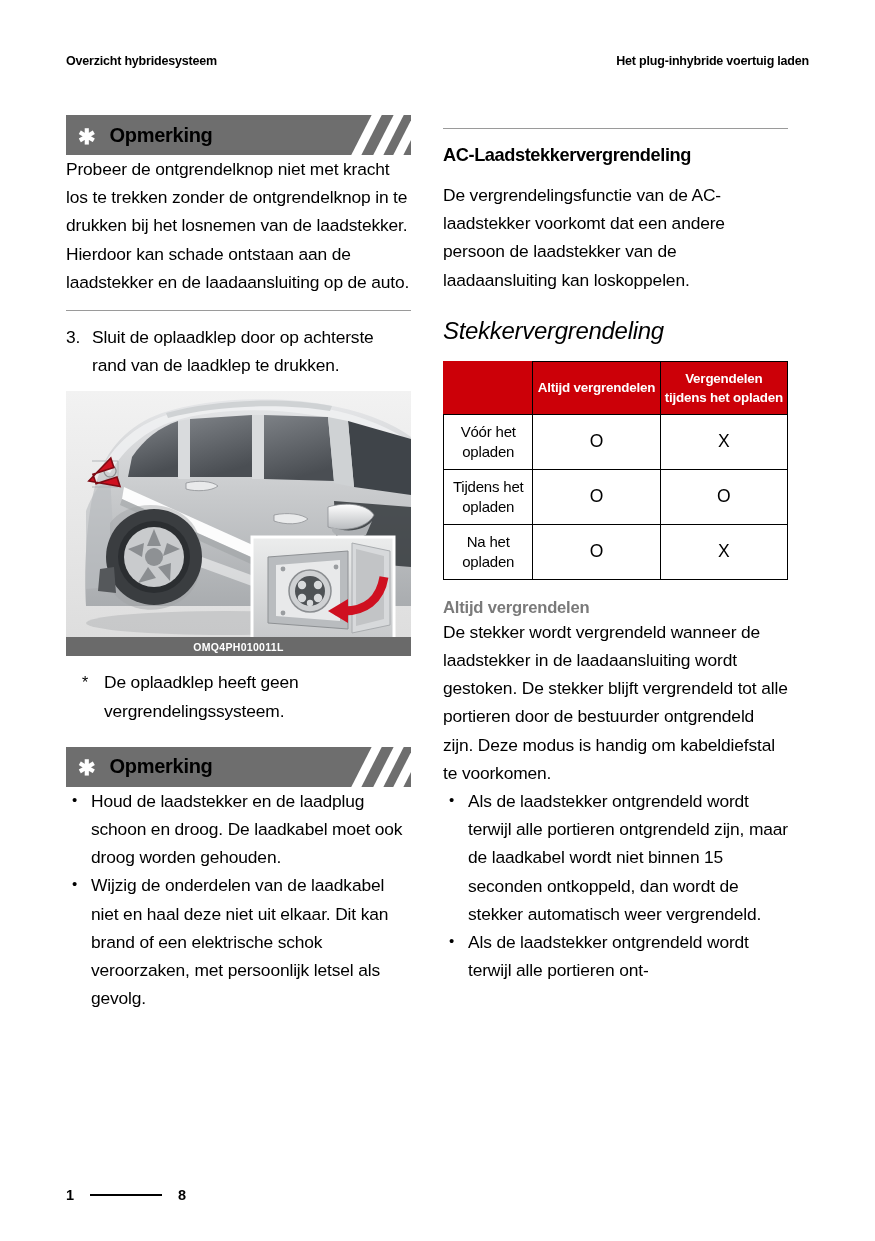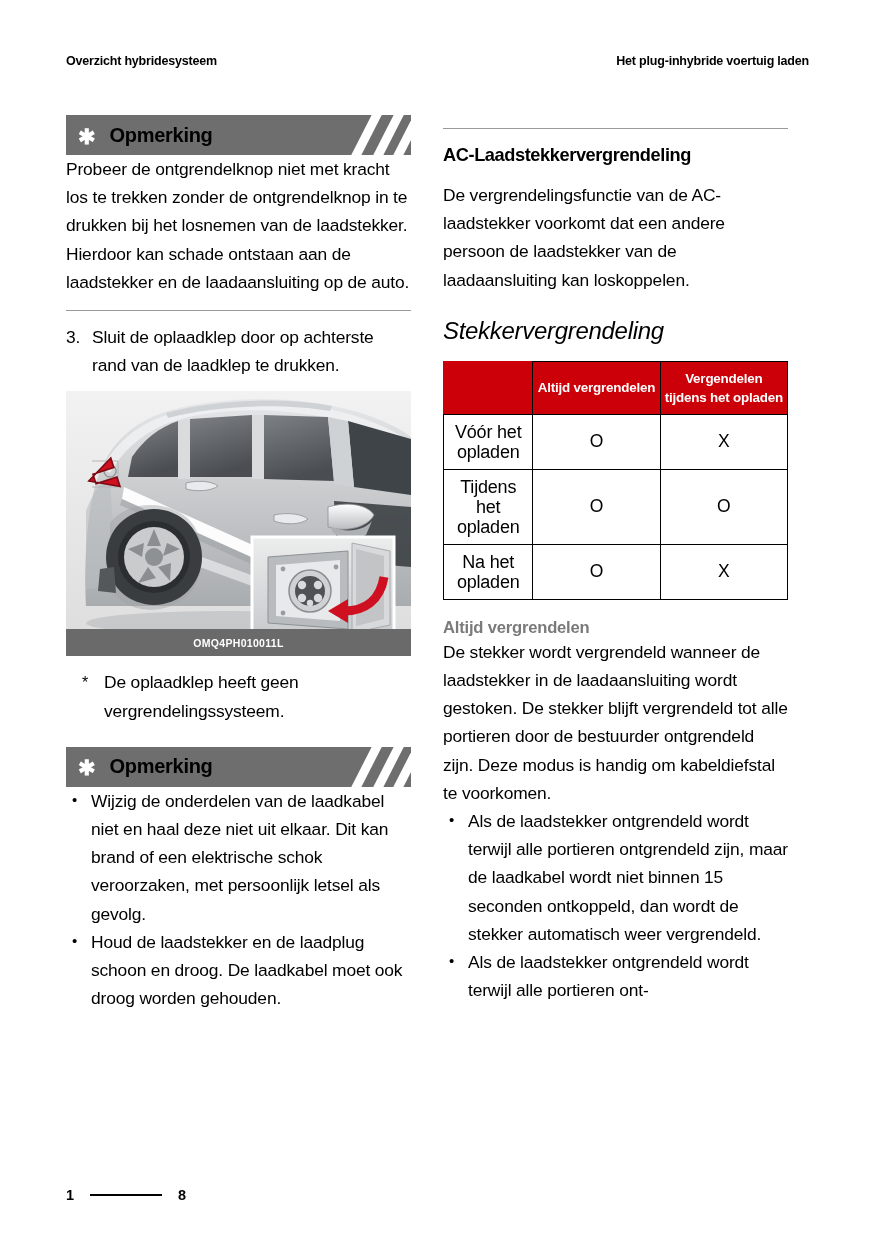--- a/index.html
+++ b/index.html
@@ -122,21 +122,21 @@
   .starnote .st {
     position: absolute; left: 4px; top: 1px;
     font-size: 16px;
   }
 
   
   .figure { margin: 12px 0 0 0; position: relative; }
   .figure .code-bar {
     position: absolute;
     left: 0; right: 0; bottom: 0;
-    height: 27px;
+    height: 19px;
     background: #6a6a6a;
     color: #ffffff;
     font-size: 10.5px;
     font-weight: bold;
     letter-spacing: 0.3px;
     display: flex;
     align-items: center;
     justify-content: center;
   }
   .figure svg { display: block; width: 345px; height: 265px; }
@@ -183,21 +183,21 @@
     line-height: 19px;
     letter-spacing: -0.2px;
     padding: 7px 3px;
     border-color: #000000;
   }
   table.lock thead th.blank { background: #cc0008; border-left-color:#cc0008; border-top-color:#cc0008; }
   table.lock col.c0 { width: 26%; }
   table.lock col.c1 { width: 37%; }
   table.lock col.c2 { width: 37%; }
   table.lock tbody td.rowhead {
-    font-size: 18px;
+    font-size: 15px;
     line-height: 20px;
     padding: 7px 4px;
     letter-spacing: -0.2px;
   }
   table.lock tbody td.mark {
     font-size: 17.5px;
     padding: 7px 4px;
   }
 
   
@@ -381,22 +381,22 @@
         <span class="asterisk">✱</span>
         <span class="note-title">Opmerking</span>
         <span class="stripes">
           <span class="s1"></span>
             <span class="s2"></span>
             <span class="s3"></span>
         </span>
       </div>
       <div class="note-body">
         <ul class="bl">
+          <li>Houd de laadstekker en de laadplug schoon en droog. De laadkabel moet ook droog worden gehouden.</li>
           <li>Wijzig de onderdelen van de laadkabel niet en haal deze niet uit elkaar. Dit kan brand of een elektrische schok veroorzaken, met persoonlijk letsel als gevolg.</li>
-          <li>Houd de laadstekker en de laadplug schoon en droog. De laadkabel moet ook droog worden gehouden.</li>
         </ul>
       </div>
     </div>
 
   </div>
 
   <div class="col">
 
 
     <hr class="rule tight">

